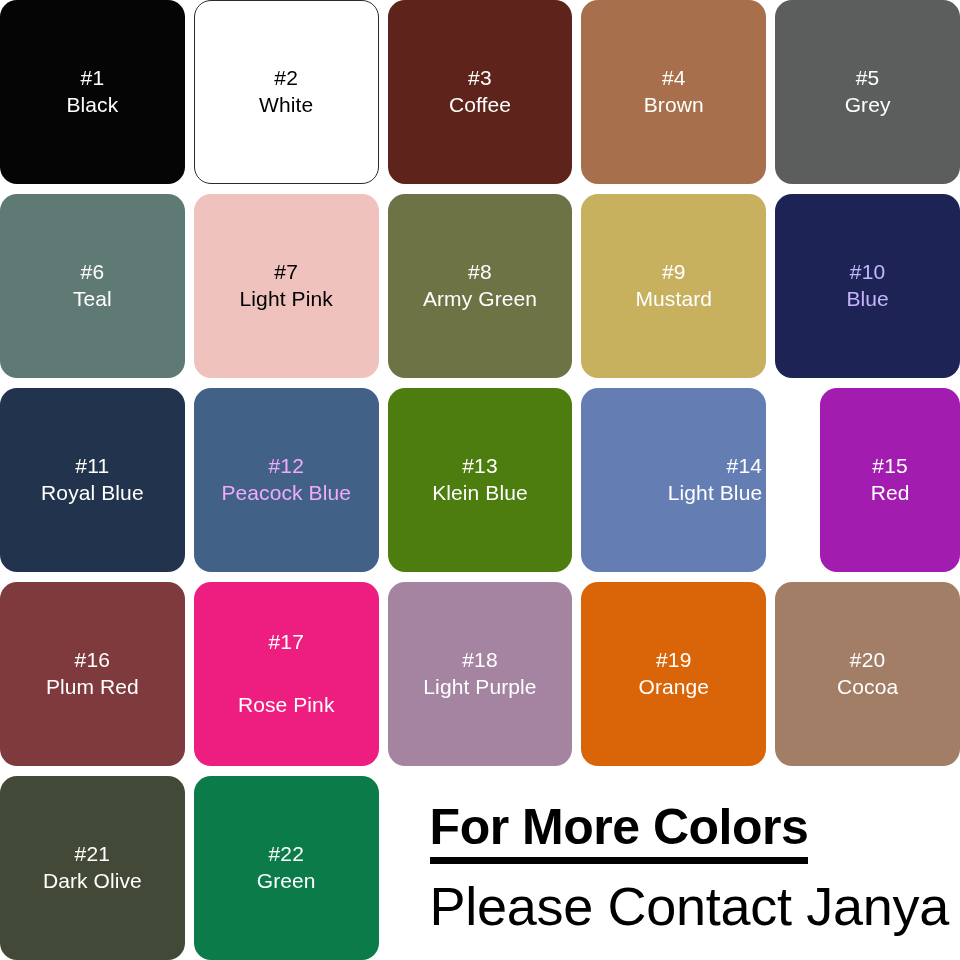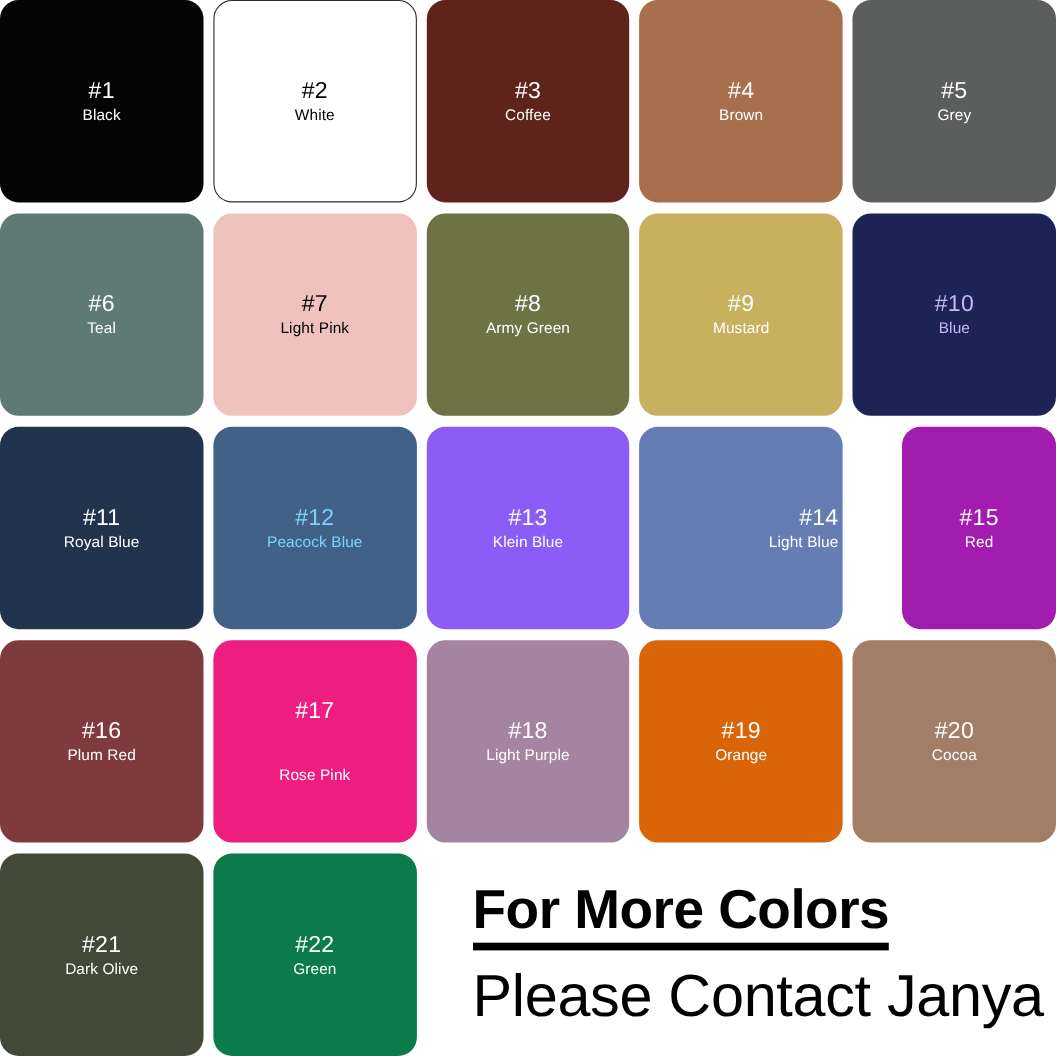--- a/index.html
+++ b/index.html
@@ -30,21 +30,21 @@
     line-height: 1.28;
     overflow: hidden;
     text-align: center;
     padding: 2px 4px;
   }
   .swatch .code {
     font-size: 21px;
     letter-spacing: 0.2px;
   }
   .swatch .name {
-    font-size: 14px;
+    font-size: 21px;
     letter-spacing: 0.1px;
   }
   .swatch.outlined {
     border: 1px solid #2b2b2b;
   }
   .promo {
     grid-column: 3 / span 3;
     display: flex;
     flex-direction: column;
     align-items: flex-start;
@@ -111,25 +111,25 @@
       <span class="name">Mustard</span>
     </div>
     <div class="swatch" style="background: rgb(29, 35, 85); color: #c4b5fd;">
       <span class="code">#10</span>
       <span class="name">Blue</span>
     </div>
     <div class="swatch" style="background: rgb(34, 52, 77); color: rgb(255, 255, 255);">
       <span class="code">#11</span>
       <span class="name">Royal Blue</span>
     </div>
-    <div class="swatch" style="background: rgb(66, 97, 135); color: #7dd3fc;">
+    <div class="swatch" style="background: rgb(66, 97, 135); color: #f0abfc;">
       <span class="code">#12</span>
       <span class="name">Peacock Blue</span>
     </div>
-    <div class="swatch" style="background: #8b5cf6; color: rgb(255, 255, 255);">
+    <div class="swatch" style="background: #4d7c0f; color: rgb(255, 255, 255);">
       <span class="code">#13</span>
       <span class="name">Klein Blue</span>
     </div>
     <div class="swatch" style="background: rgb(100, 126, 180); color: rgb(255, 255, 255); align-items: flex-end;">
       <span class="code">#14</span>
       <span class="name">Light Blue</span>
     </div>
     <div class="swatch" style="background: #a21caf; color: rgb(255, 255, 255); margin-left: 45px;">
       <span class="code">#15</span>
       <span class="name">Red</span>

